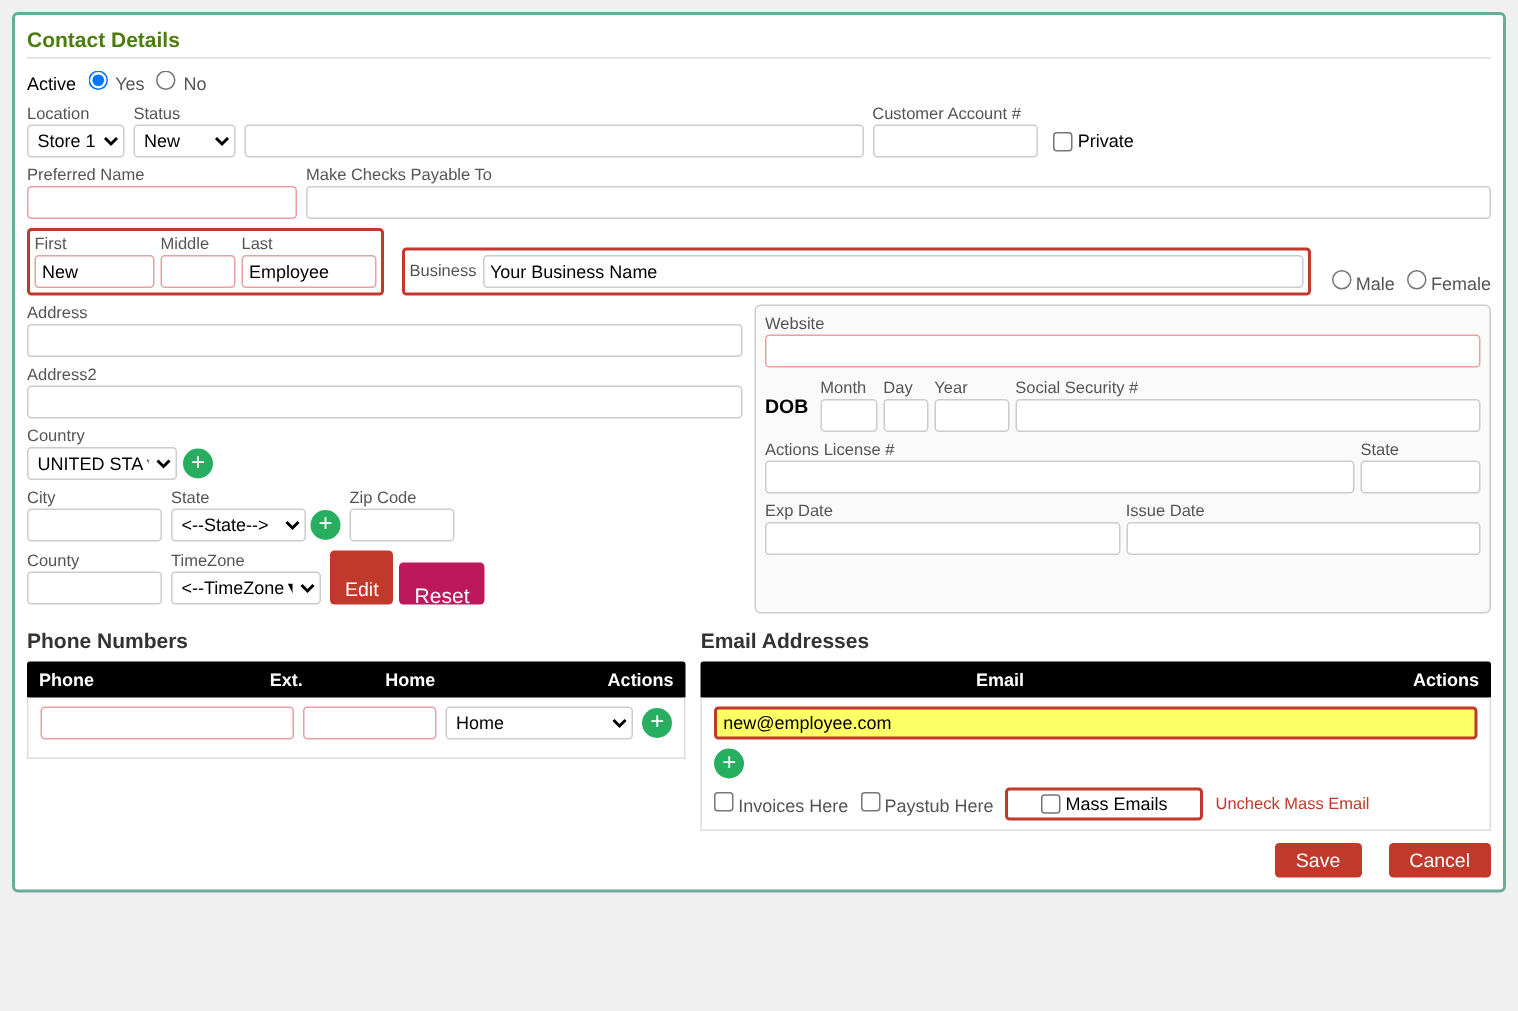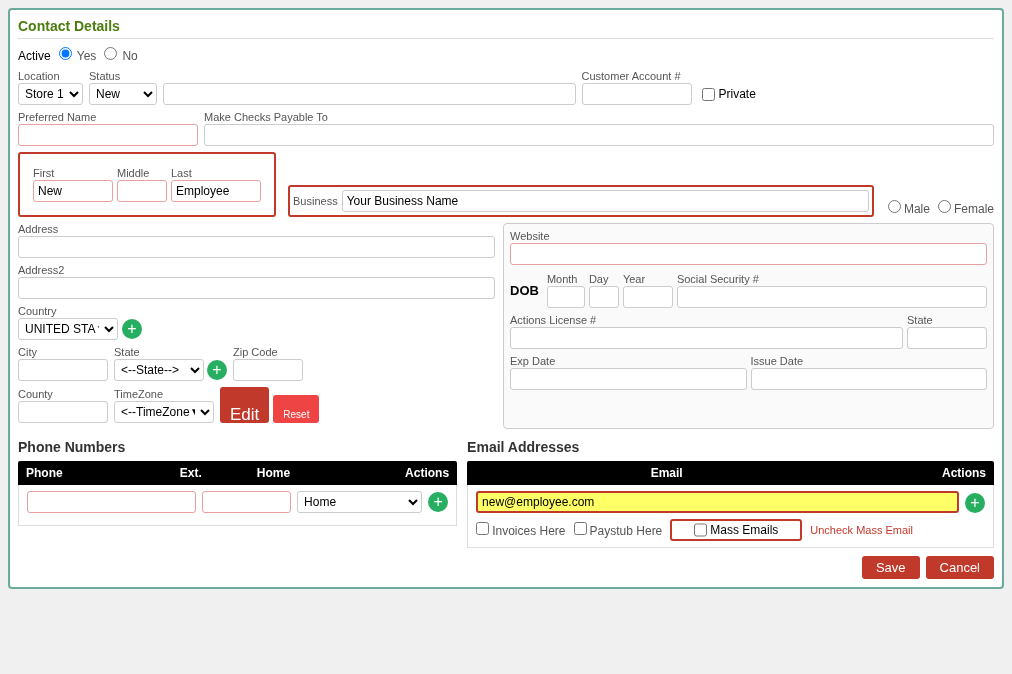--- a/index.html
+++ b/index.html
@@ -43,21 +43,21 @@
 
     .row { display: flex; gap: 6px; align-items: flex-end; margin-bottom: 6px; }
     .col { display: flex; flex-direction: column; }
 
     
     .active-row { display: flex; align-items: center; gap: 8px; margin-bottom: 6px; font-size: 12px; }
     .active-row input[type="radio"] { margin-right: 2px; }
     .highlight-wrap {
       border: 2px solid #c0392b;
       border-radius: 3px;
-      padding: 13px;
+      padding: 3px;
       display: inline-flex;
       gap: 4px;
     }
 
     
     .business-highlight {
       border: 2px solid #c0392b;
       border-radius: 3px;
       padding: 3px;
     }
@@ -96,31 +96,31 @@
     }
 
     
     .btn-edit {
       background: #c0392b;
       color: white;
       border: none;
       border-radius: 3px;
       padding: 18px 10px;
       cursor: pointer;
-      font-size: 17px;
+      font-size: 13px;
       height: 24px;
     }
     .btn-reset {
-      background: #ef4444;
+      background: #be185d;
       color: white;
       border: none;
       border-radius: 3px;
       padding: 14px 10px;
       cursor: pointer;
-      font-size: 10px;
+      font-size: 14px;
       height: 24px;
     }
 
     
     .section-row { display: flex; gap: 10px; margin-top: 10px; }
     .phone-section { flex: 1; }
     .email-section { flex: 1.2; }
 
     .section-title { font-size: 14px; font-weight: bold; color: #333; margin-bottom: 6px; }
 
@@ -136,21 +136,21 @@
 
     .table-body { border: 1px solid #ddd; border-top: none; padding: 6px 8px; }
 
     
     .email-input-yellow {
       background: #ffff66 !important;
       border: 2px solid #c0392b !important;
     }
 
     
-    .bottom-actions { display: flex; justify-content: flex-end; gap: 6px; margin-top: 8px; align-items: center; }
+    .bottom-actions { display: flex; justify-content: flex-end; gap: 18px; margin-top: 8px; align-items: center; }
     .btn-save {
       background: #c0392b;
       color: white;
       border: none;
       border-radius: 3px;
       padding: 4px 14px;
       cursor: pointer;
       font-size: 13px;
     }
     .btn-cancel {
@@ -405,21 +405,21 @@
       </div>
     </div>
 
     <div class="email-section">
       <div class="section-title">Email Addresses</div>
       <div class="table-header">
         <span style="flex:3; text-align:center;">Email</span>
         <span style="flex:1; text-align:right;">Actions</span>
       </div>
       <div class="table-body">
-        <div class="row" style="align-items:flex-end;">
+        <div class="row" style="align-items:flex-start;flex-direction:column;">
           <input type="text" class="email-input-yellow" style="flex: 3 1 0%; border-color: rgb(192, 57, 43);" value="new@employee.com">
           <button class="btn-add">+</button>
         </div>
         <div style="display:flex; align-items:center; gap:8px; margin-top:6px; flex-wrap:wrap;">
           <label>
             <input type="checkbox" style="">
             <span>Invoices Here</span>
           </label>
           <label>
             <input type="checkbox" style="">

